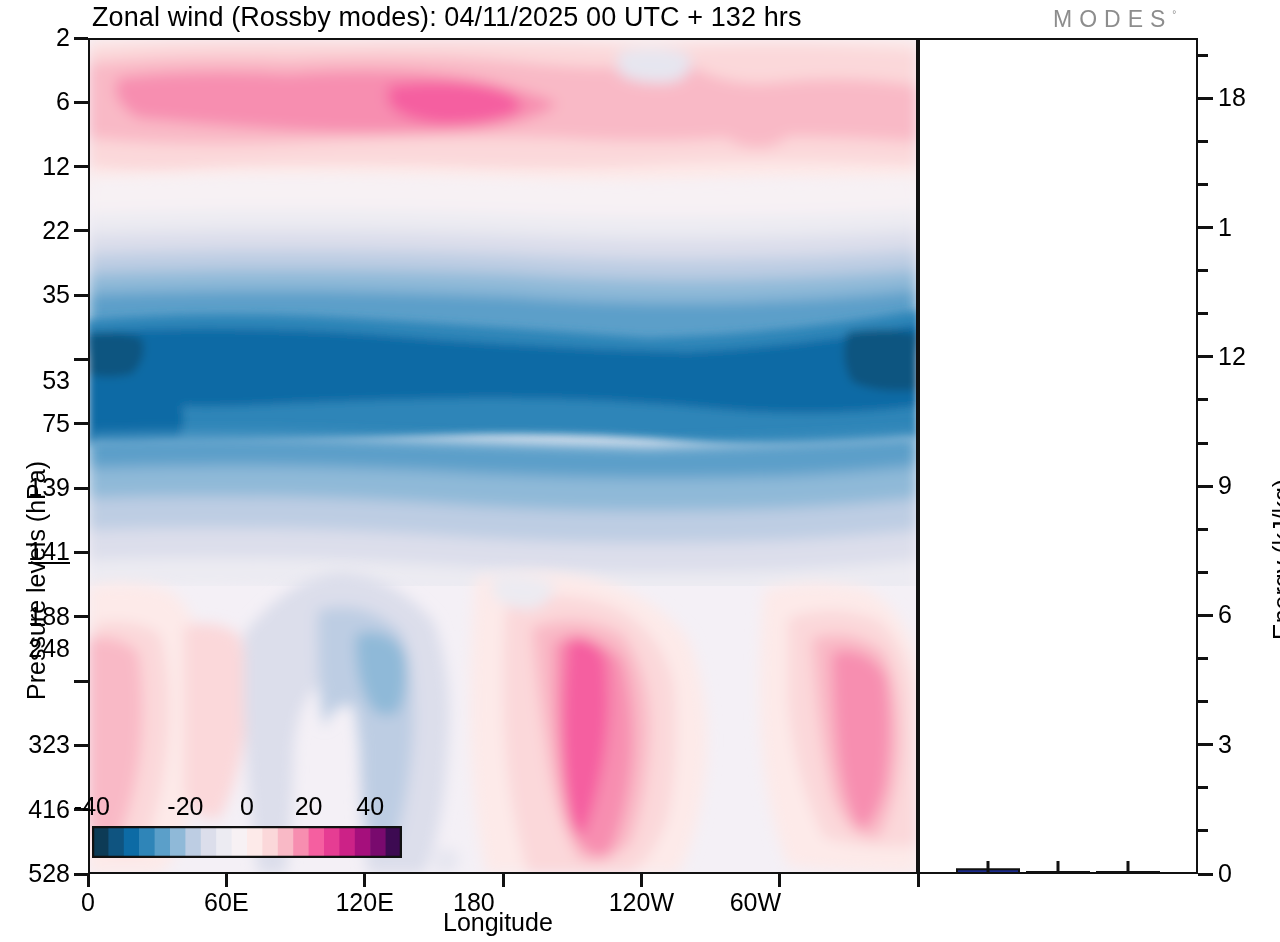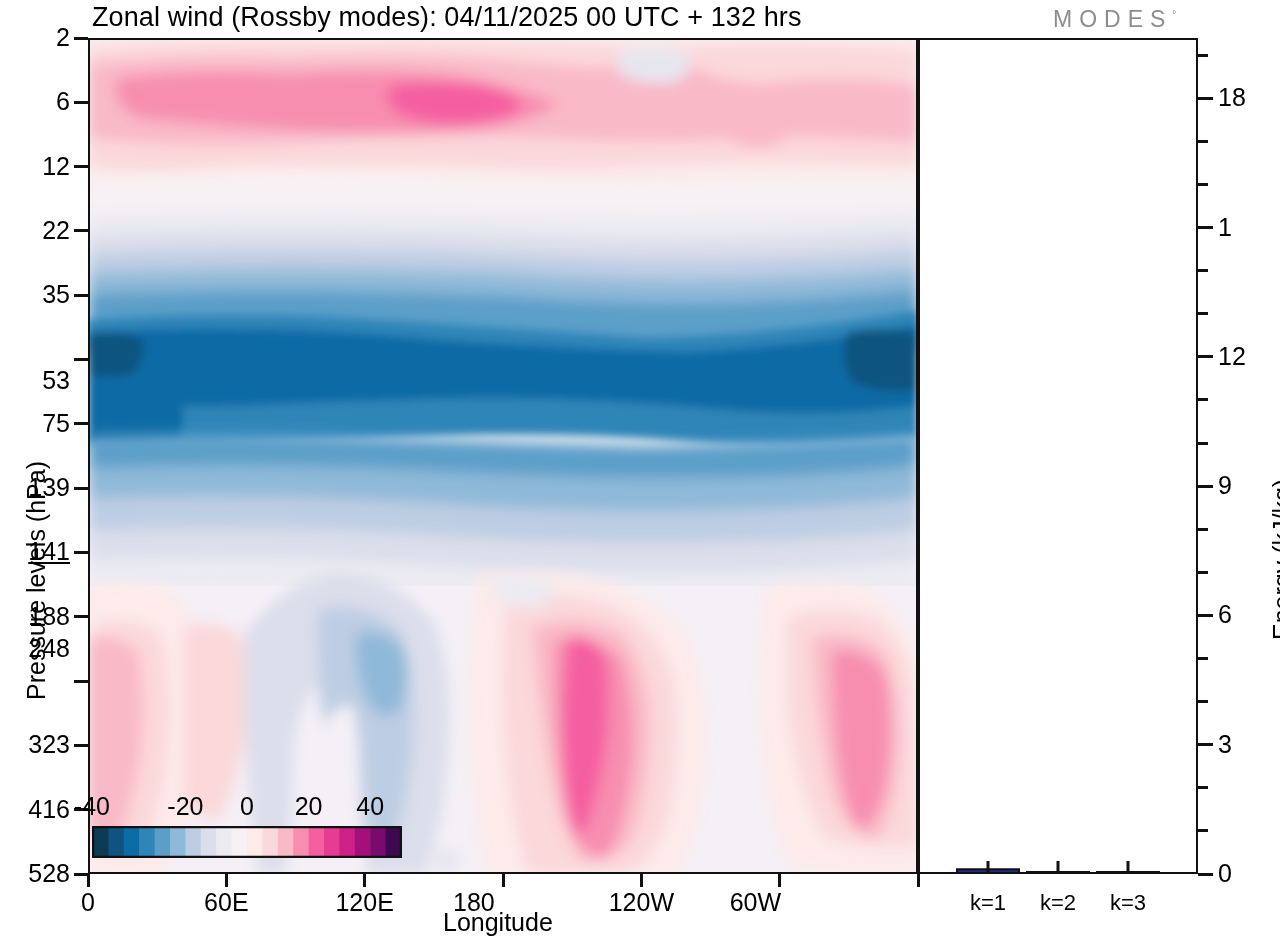--- a/index.html
+++ b/index.html
@@ -230,27 +230,20 @@
         <div class="abs tlab" style="left: 20px; top: 691.722px;">3</div>
         <div class="abs tlab" style="left: 20px; top: 562.443px;">6</div>
         <div class="abs tlab" style="left: 20px; top: 433.165px;">9</div>
         <div class="abs tlab" style="left: 20px; top: 303.887px;">12</div>
         <div class="abs tlab" style="left: 20px; top: 174.608px;">1</div>
         <div class="abs tlab" style="left: 20px; top: 45.3299px;">18</div>
       </div>
   </div>
   <div class="abs axtitle rot-l" style="left:1268px;top:640px;">Energy (kJ/kg)</div>
 
-  <div class="abs" style="left:918px;top:874px;width:280px;height:50px;">
-    <div id="k-labels">
-        <div class="abs klab" style="left: 20px; top: 16px; width: 100px;">k=1</div>
-        <div class="abs klab" style="left: 90px; top: 16px; width: 100px;">k=2</div>
-        <div class="abs klab" style="left: 160px; top: 16px; width: 100px;">k=3</div>
-      </div>
-  </div>
 
   <div class="abs" style="left:92px;top:792px;width:320px;">
     <div id="cb-ticks" style="position:relative;height:34px;">
         <div class="abs cb-lab" style="left: -18.2px; top: 0px; width: 100px; text-align: left;">-40</div>
         <div class="abs cb-lab" style="left: 43.4px; top: 0px; width: 100px; text-align: center;">-20</div>
         <div class="abs cb-lab" style="left: 105px; top: 0px; width: 100px; text-align: center;">0</div>
         <div class="abs cb-lab" style="left: 166.6px; top: 0px; width: 100px; text-align: center;">20</div>
         <div class="abs cb-lab" style="left: 228.2px; top: 0px; width: 100px; text-align: center;">40</div>
       </div>
     <svg width="310" height="32" viewBox="0 0 310 32">

